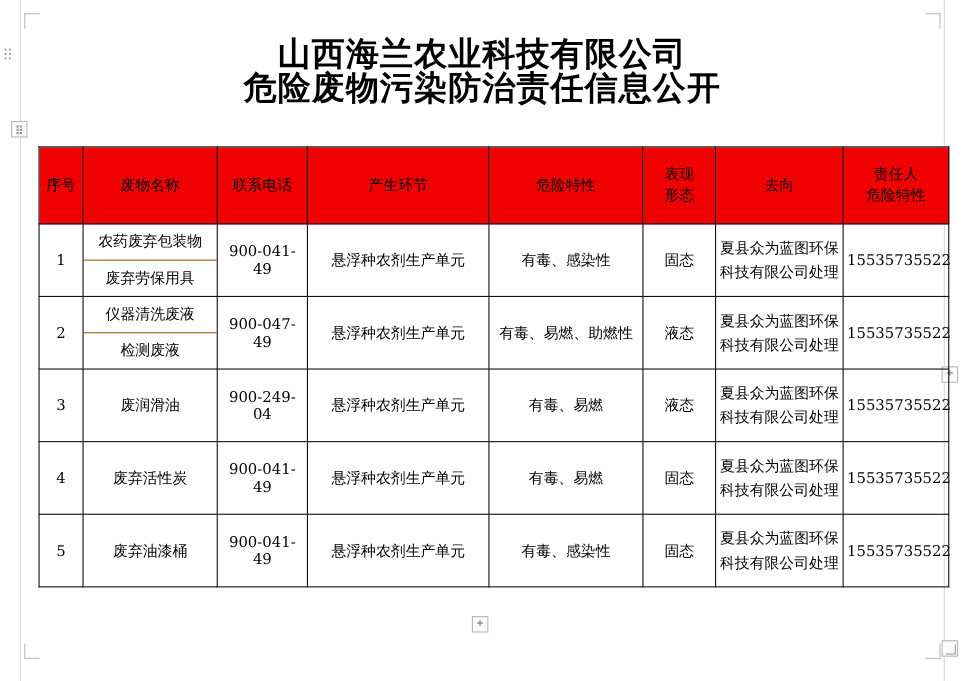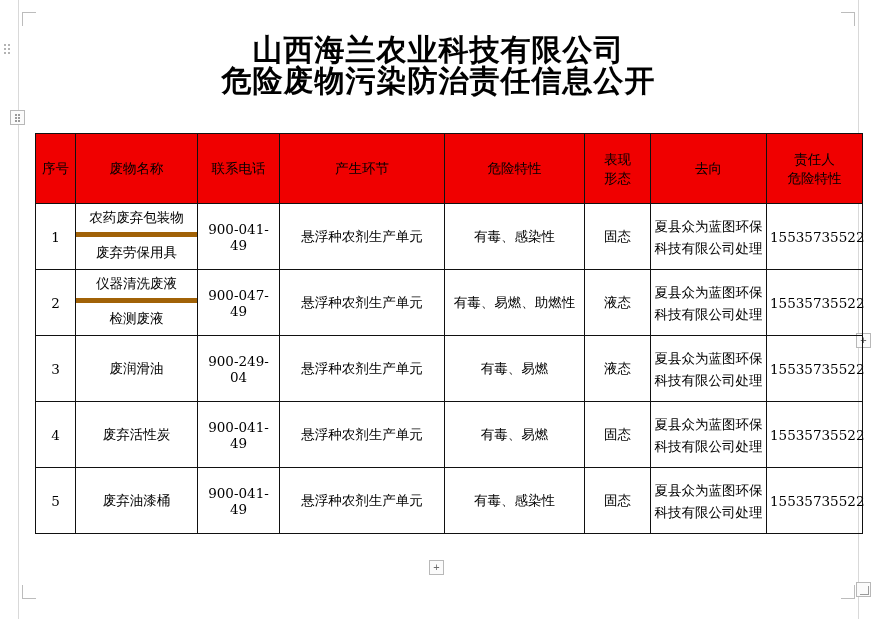--- a/index.html
+++ b/index.html
@@ -140,21 +140,21 @@
     font-size: 14px;
   }
   thead th.two-line { line-height: 19px; }
   tbody td { height: 66px; }
   tbody td.sub-split { padding: 0; height: 66px; }
   .split-inner { display: flex; flex-direction: column; height: 100%; }
   .split-inner > div {
     flex: 1 1 50%;
     display: flex; align-items: center; justify-content: center;
   }
-  .split-inner > div:first-child { border-bottom: 5px solid #a16207; }
+  .split-inner > div:first-child { border-bottom: 1px solid #a16207; }
   .dest-cell { line-height: 22px; text-align: left; padding-left: 7px; margin-top: 40px; }
   .dest-cell span { display: block; }
   .num-cell { font-size: 13.5px; }
   .code-cell { letter-spacing: 0px; }
   .phone-cell { font-size: 13.5px; }
 </style>
 </head>
 <body>
 
 <div id="page">

